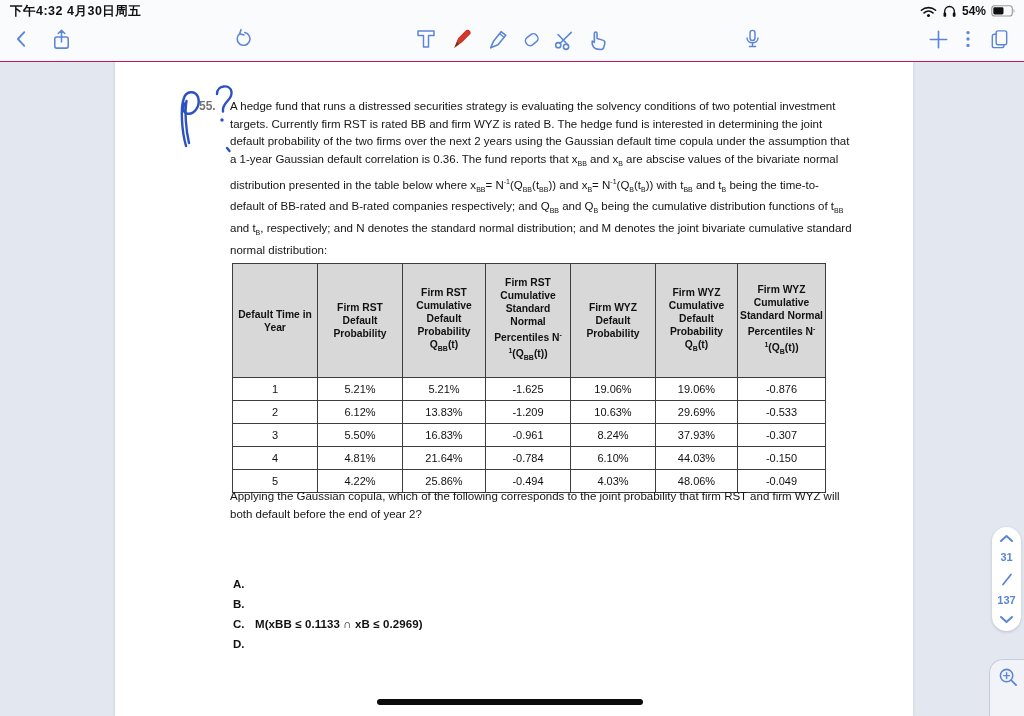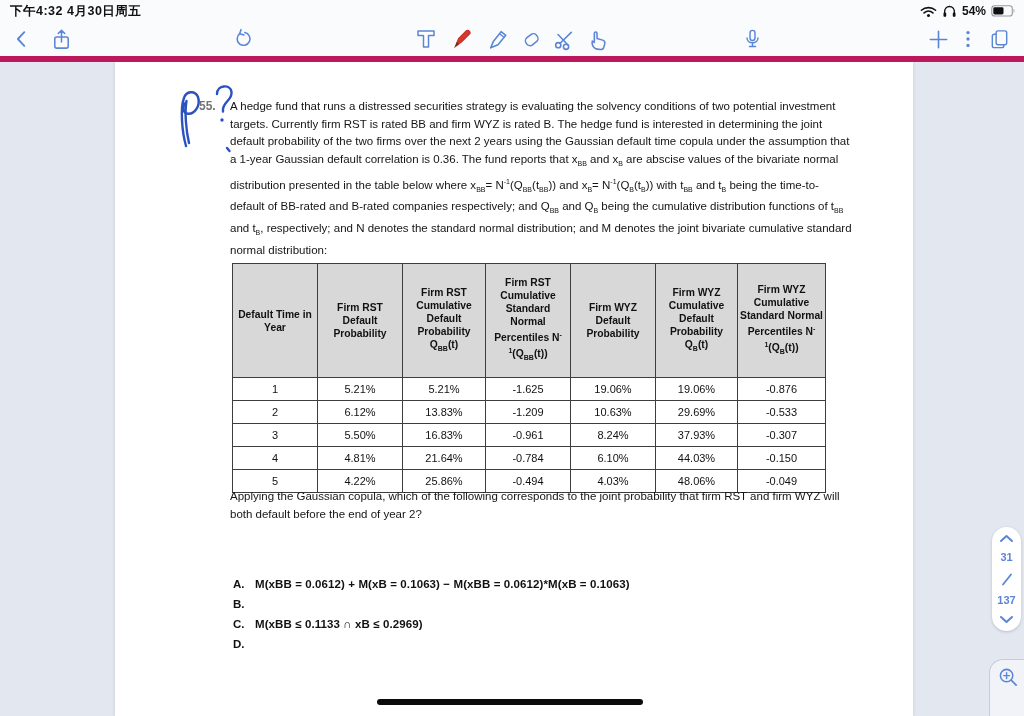--- a/index.html
+++ b/index.html
@@ -1,21 +1,21 @@
 <!DOCTYPE html>
 <html><head>
 <meta charset="utf-8">
 <style>
   * { margin:0; padding:0; box-sizing:border-box; }
   html,body { width:1024px; height:716px; overflow:hidden;
     font-family:"Liberation Sans", sans-serif; background:#e3e7ef; }
 
   
   .topbar { position:absolute; left:0; top:0; width:1024px; height:62px;
-    background:#fafbfd; border-bottom:6px solid #be185d; z-index:30; }
+    background:#fafbfd; border-bottom:1px solid #be185d; z-index:30; }
   .status-left { position:absolute; left:10px; top:3px; font-size:12.5px;
     font-weight:bold; color:#111; letter-spacing:0.5px; }
   .status-right { position:absolute; right:8px; top:3px; height:16px;
     display:flex; align-items:center; gap:5px; }
   .status-right .pct { font-size:12px; font-weight:bold; color:#111;text-align:center; }
 
   .tbtn { position:absolute; top:26px; width:30px; height:26px;
     transform:translateX(-50%); display:flex; align-items:center;
     justify-content:center; cursor:pointer; }
   .tbtn svg { display:block; }
@@ -260,21 +260,20 @@
             <td>-0.049</td>
           </tr>
         </tbody>
     </table>
 
     <div class="prompt">Applying the Gaussian copula, which of the following corresponds to the joint probability that firm RST and firm WYZ will both default before the end of year 2?</div>
 
     <div class="options">
         <div class="option">
           <span class="opt-letter">A.</span>
-          <span class="opt-text">M(xBB = 0.0612) + M(xB = 0.1063) − M(xBB = 0.0612)*M(xB = 0.1063)</span>
         </div>
         <div class="option">
           <span class="opt-letter">B.</span>
         </div>
         <div class="option">
           <span class="opt-letter">C.</span>
           <span class="opt-text">M(xBB ≤ 0.1133 ∩ xB ≤ 0.2969)</span>
         </div>
         <div class="option">
           <span class="opt-letter">D.</span>

